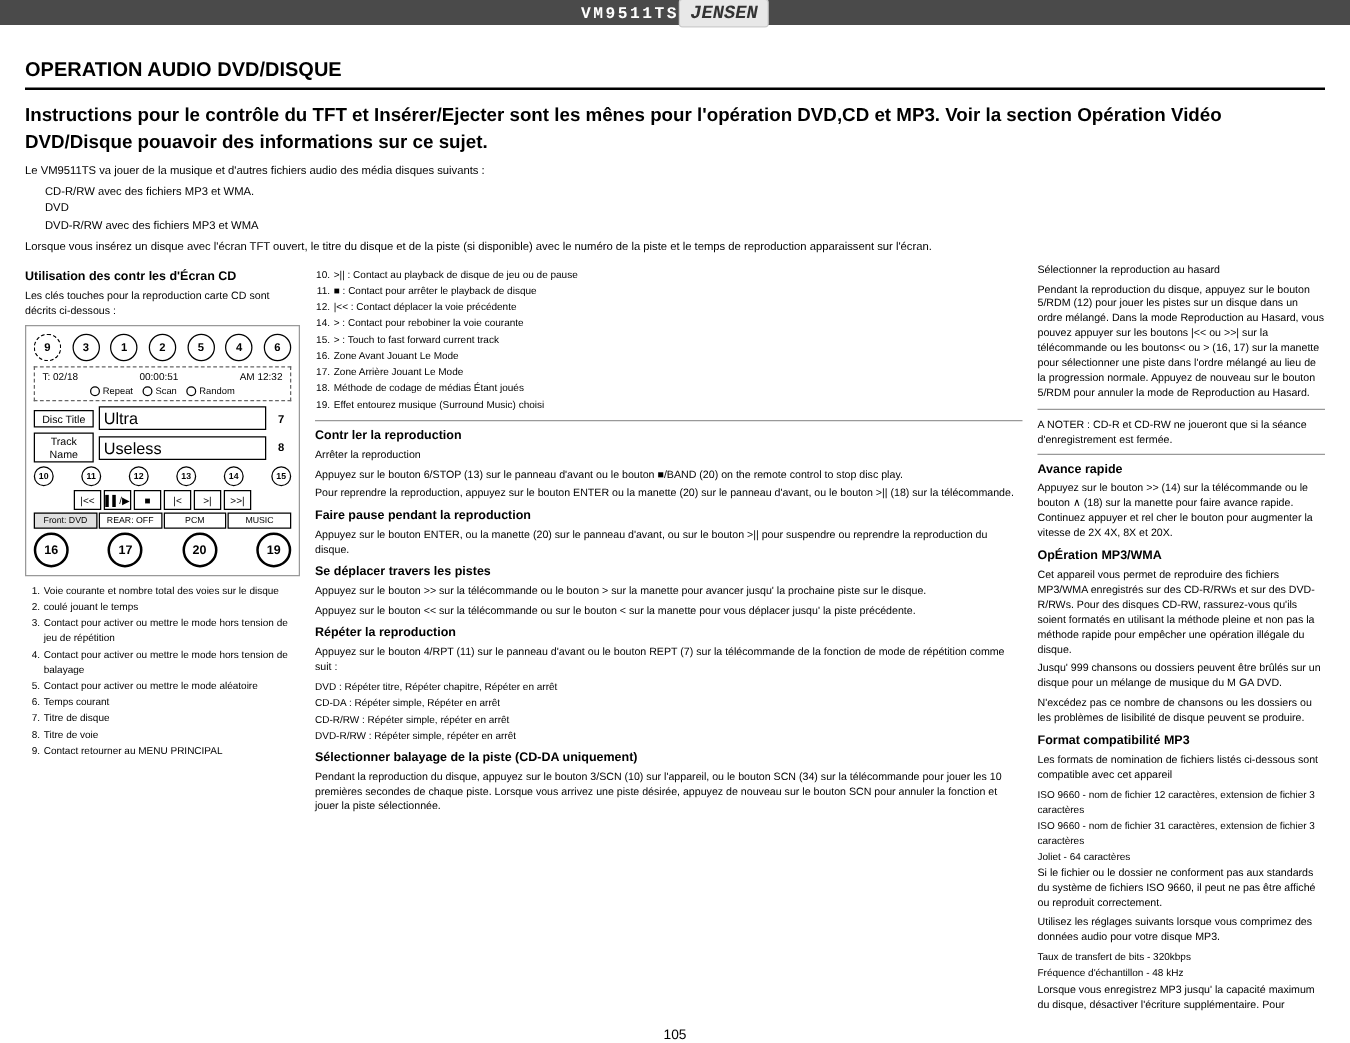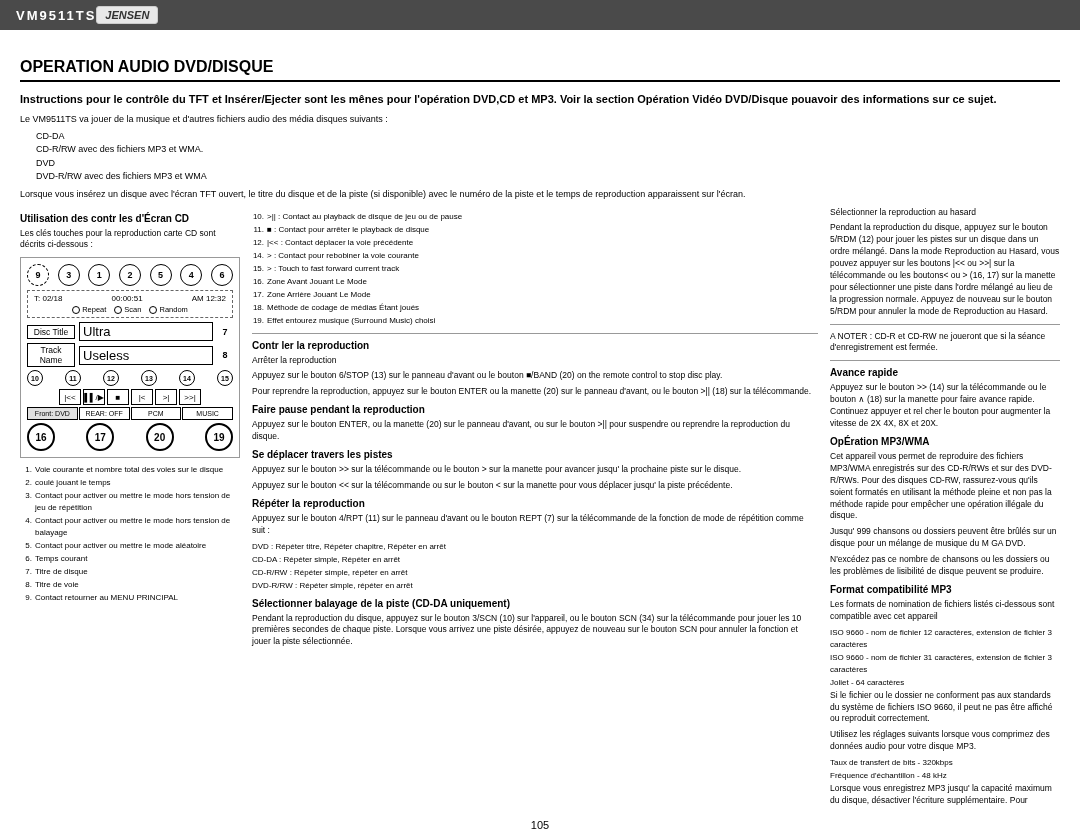--- a/index.html
+++ b/index.html
@@ -10,36 +10,37 @@
       color: #000;
       width: 1080px;
       min-height: 834px;
     }
 
     
     .header {
       background: #4a4a4a;
       display: flex;
       align-items: center;
-      justify-content: flex-start;
+      justify-content: center;
       padding: 4px 16px;
-      height: 30px;
+      height: 20px;
+      font-family: Liberation Mono, monospace;
     }
     .header-title {
       color: #fff;
       font-size: 13px;
       font-weight: bold;
       letter-spacing: 2px;
     }
     .header-logo {
       background: #e8e8e8;
       border: 1px solid #ccc;
       border-radius: 3px;
       padding: 2px 8px;
-      font-size: 11px;
+      font-size: 15px;
       font-weight: bold;
       color: #333;
       font-style: italic;
     }
 
     
     .main {
       padding: 28px 20px 10px 20px;
     }
 
@@ -47,21 +48,21 @@
       font-size: 16px;
       font-weight: bold;
       text-transform: uppercase;
       border-bottom: 2px solid #000;
       padding-bottom: 4px;
       margin-bottom: 10px;
     }
 
     .intro-bold {
       font-weight: bold;
-      font-size: 11px;
+      font-size: 15px;
       margin-bottom: 6px;
       line-height: 1.4;
     }
 
     .intro-text {
       font-size: 9px;
       line-height: 1.4;
       margin-bottom: 4px;
     }
 
@@ -305,21 +306,20 @@
 </div>
 
 <div class="main">
 
   <div class="page-title">OPERATION AUDIO DVD/DISQUE</div>
 
   <div class="intro-bold">Instructions pour le contrôle du TFT et Insérer/Ejecter sont les mênes pour l'opération DVD,CD et MP3. Voir la section Opération Vidéo DVD/Disque pouavoir des informations sur ce sujet.</div>
 
   <div class="intro-text">Le VM9511TS va jouer de la musique et d'autres fichiers audio des média disques suivants :</div>
   <div class="list-indent">
-    <div>CD-DA</div>
     <div>CD-R/RW avec des fichiers MP3 et WMA.</div>
     <div>DVD</div>
     <div>DVD-R/RW avec des fichiers MP3 et WMA</div>
   </div>
   <div class="intro-text" style="margin-top:4px;">Lorsque vous insérez un disque avec l'écran TFT ouvert, le titre du disque et de la piste (si disponible) avec le numéro de la piste et le temps de reproduction apparaissent sur l'écran.</div>
 
   <div class="columns">
 
     <div class="col-left">
       <div class="section-title">Utilisation des contr les d'Écran CD</div>

